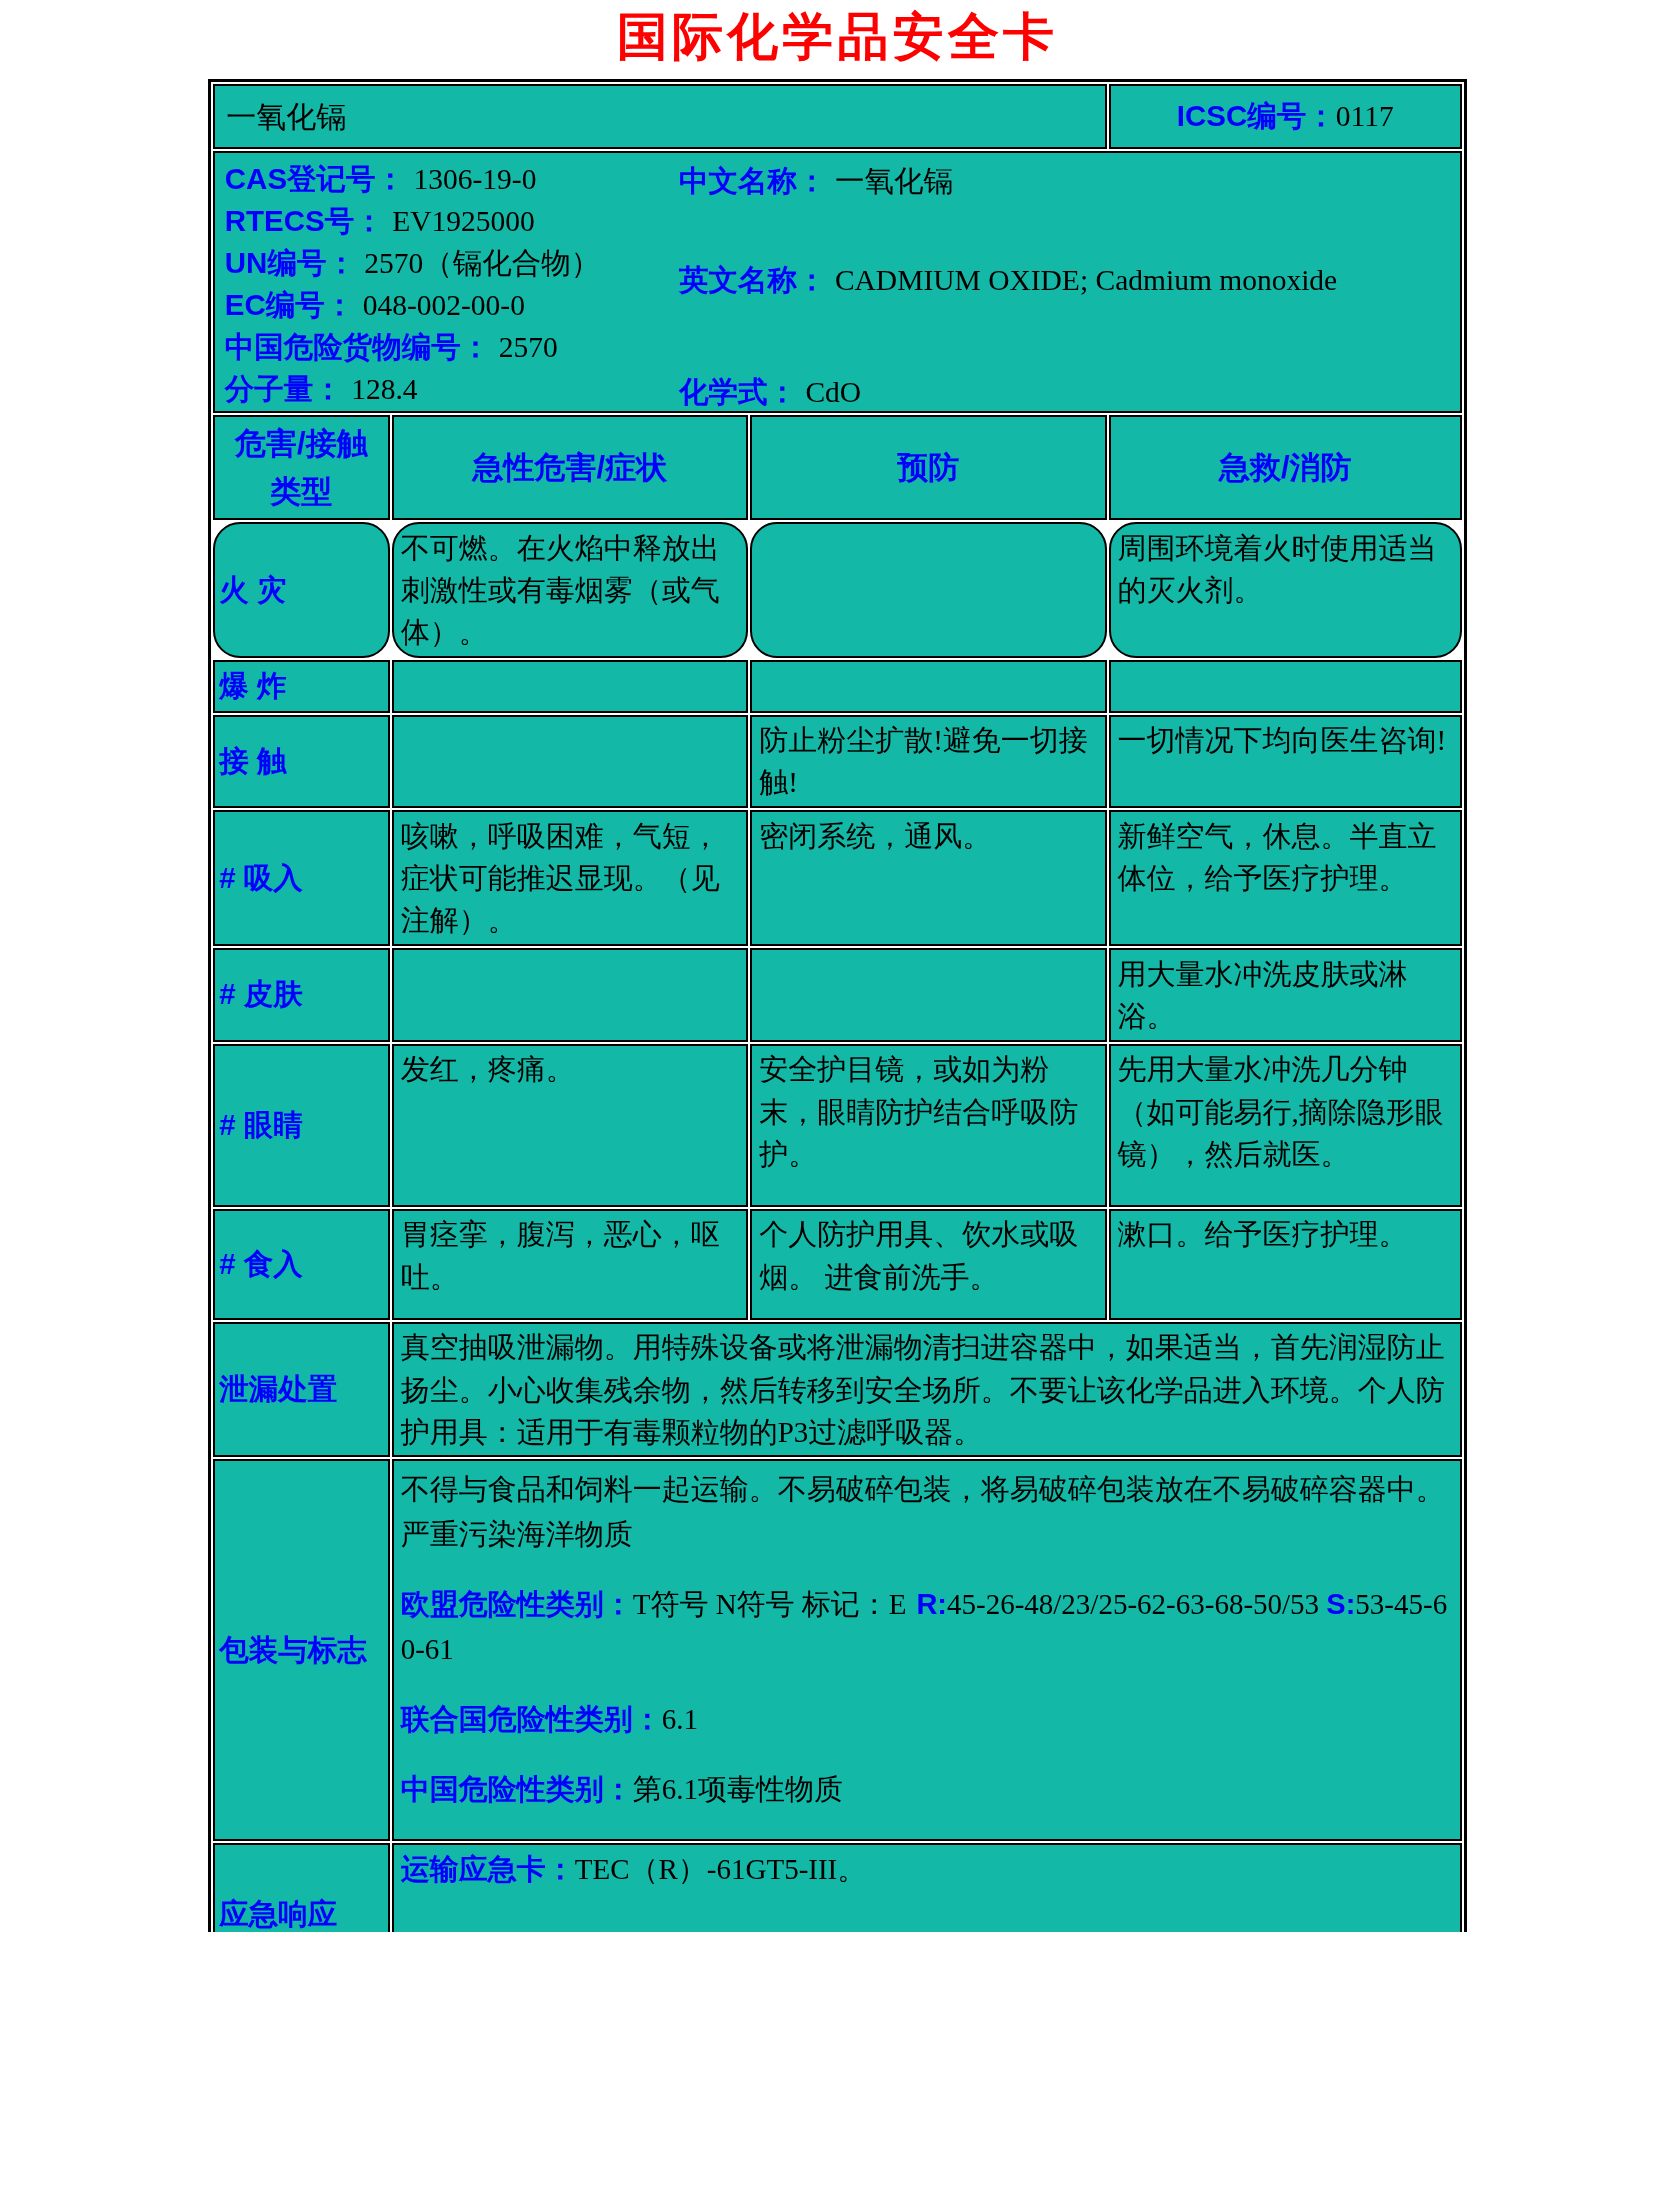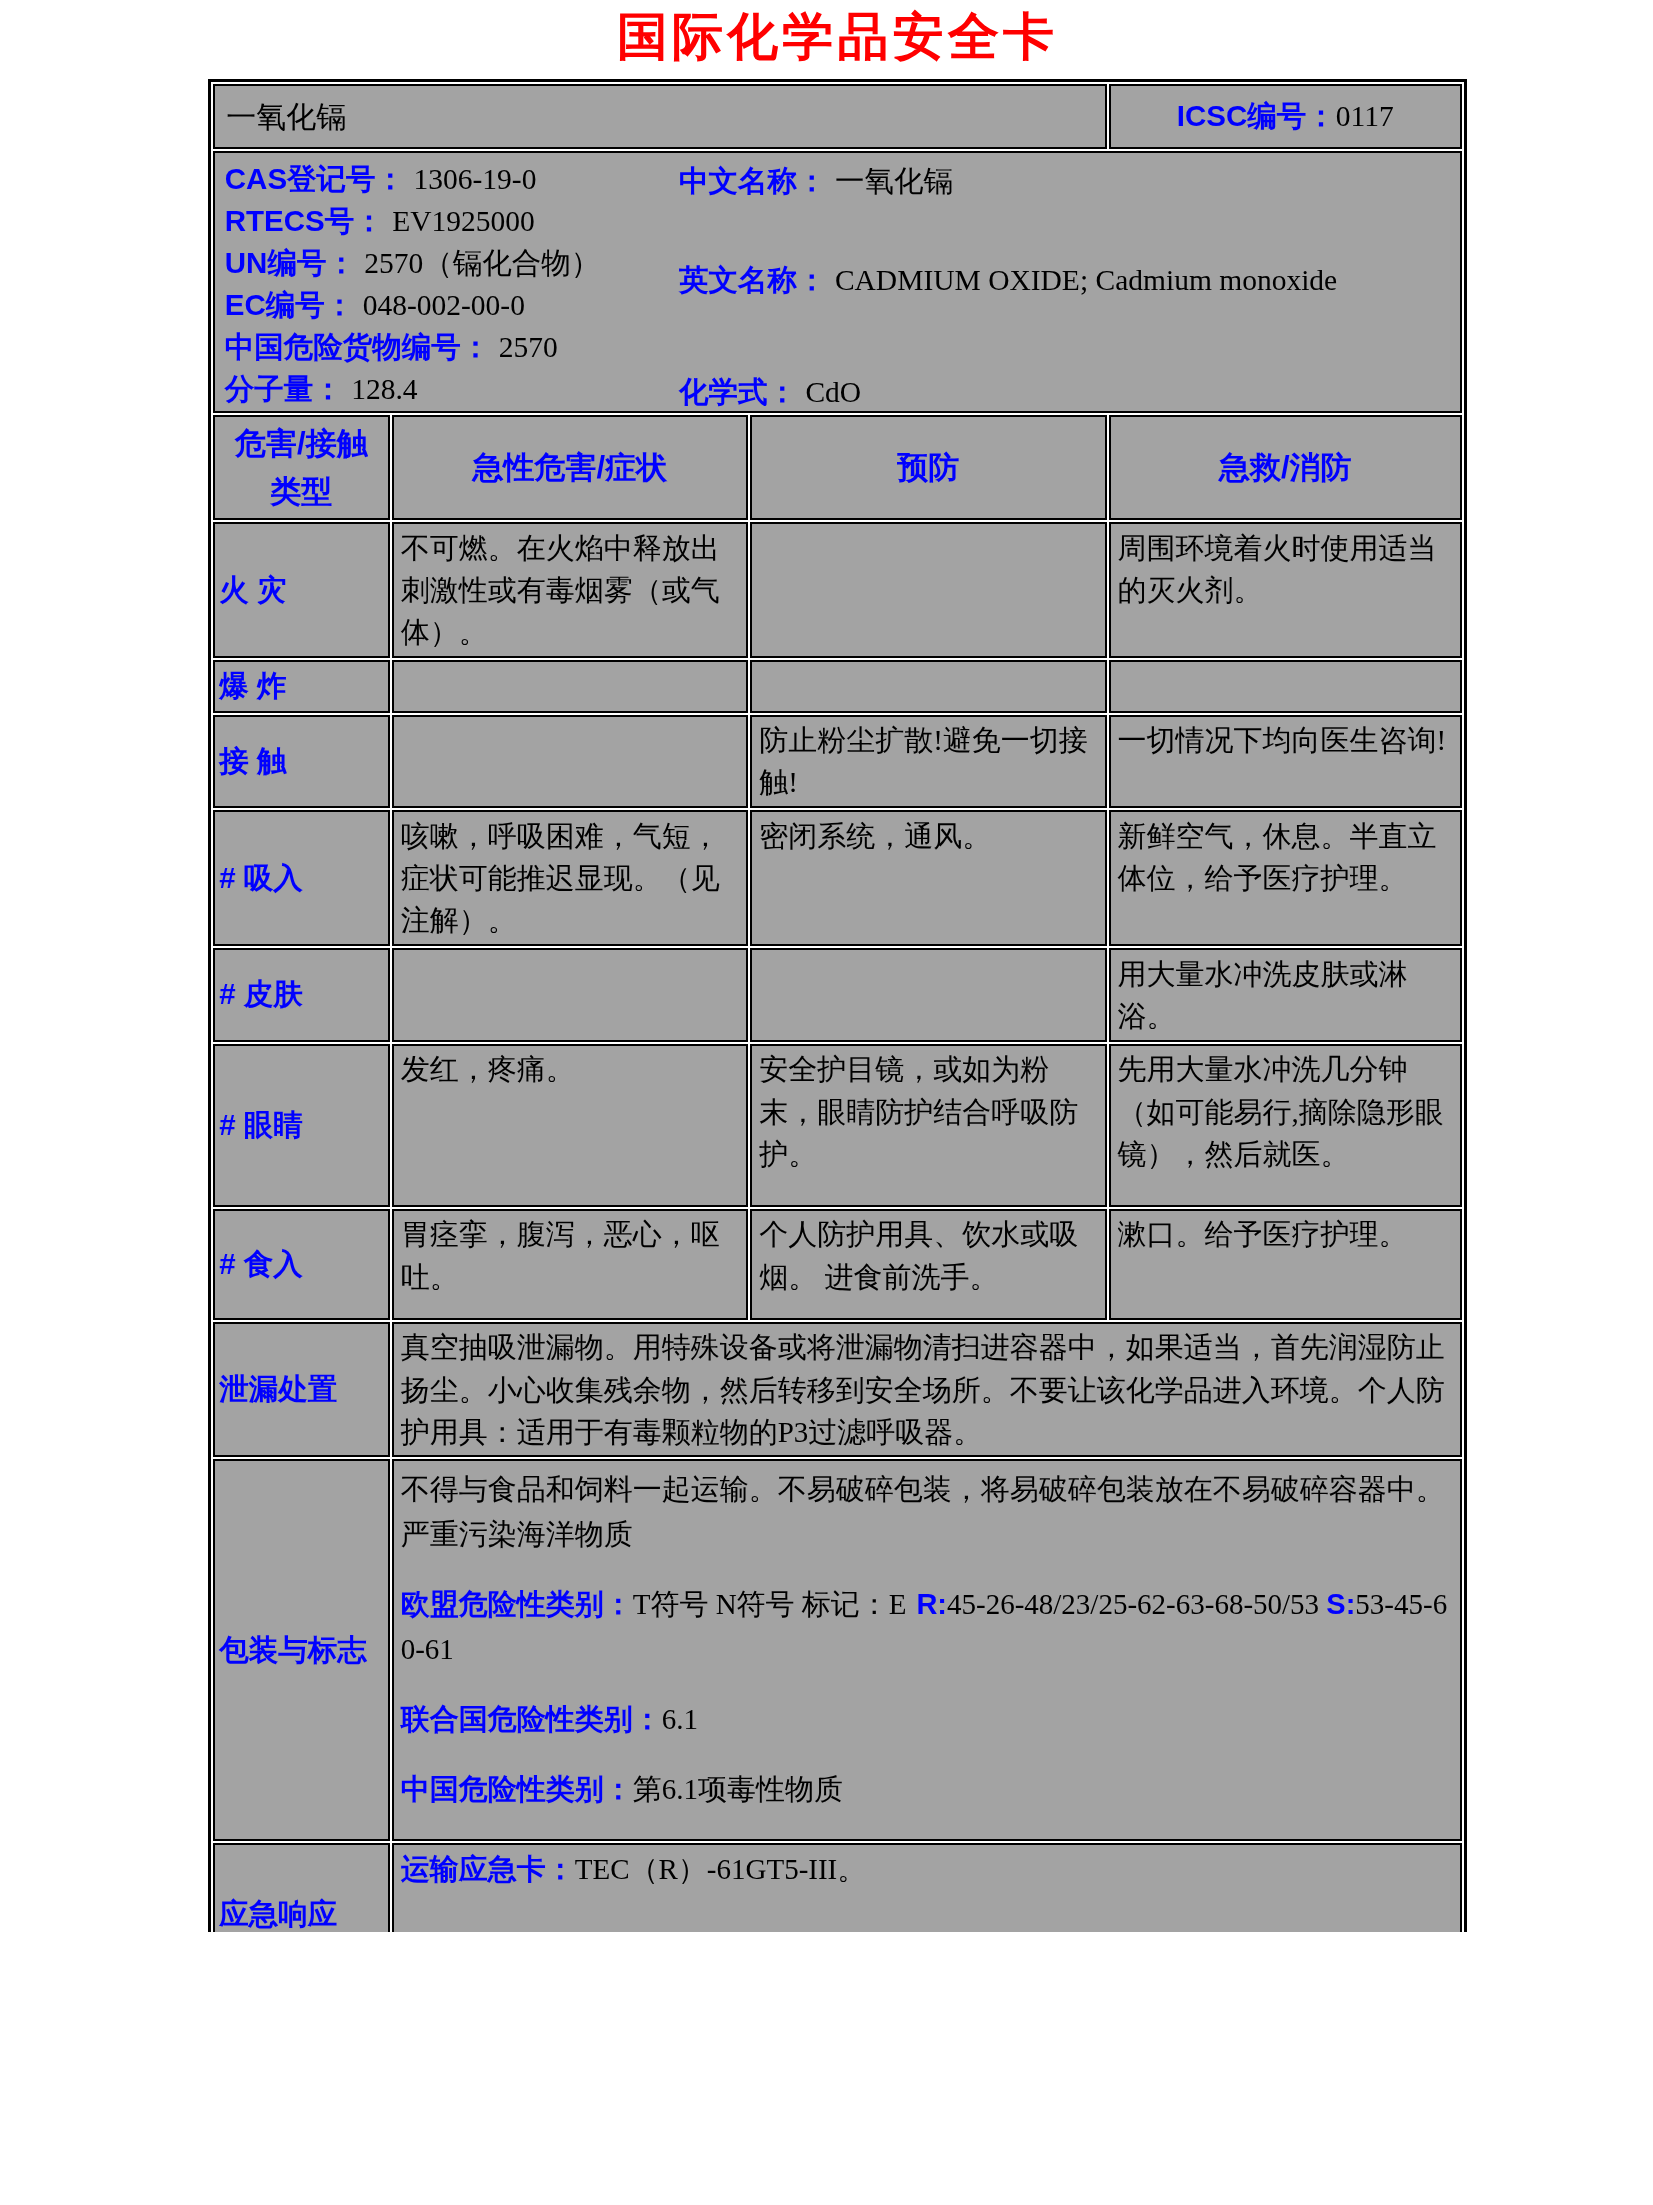--- a/index.html
+++ b/index.html
@@ -33,21 +33,21 @@
     border: 3.5px solid #000000;
     background: #ffffff;
   }
   td {
     border: 2.1px solid #000000;
     box-sizing: border-box;
     vertical-align: top;
     padding: 2.8px 7px;
     font-size: 29px;
     line-height: 1.45;
-    background: #a3a3a3;
+    background: #14b8a6;
     overflow: hidden;
   }
   .blue {
     color: #0000ff;
     font-family: "Liberation Sans", "DejaVu Sans", sans-serif;
     font-weight: bold;
     margin-top: 38px;
   }
   td.name-cell { vertical-align: middle; font-size: 30px; padding-left: 11.3px; }
   td.icsc-cell { vertical-align: middle; text-align: center; font-size: 29.5px; white-space: nowrap; }
@@ -64,21 +64,21 @@
   .id-r-2 { top: 106px; }
   .id-r-3 { top: 218px; }
   .pack-cell p { margin: 7px 0 25px 0; line-height: 1.55; }
   .pack-cell p.first { margin-top: 2.8px; }
   .breakall { word-break: break-all; }
   .gap-left { margin-left: 9.8px; }
   
   tr.r-name  > td { height: 65px; }
   tr.r-id    > td { height: 262px; }
   tr.r-head  > td { height: 96px; }
-  tr.r-fire  > td { height: 124px; }
+  tr.r-fire  > td { height: 124px; border-radius: 27px; }
   tr.r-exp   > td { height: 44px; }
   tr.r-cont  > td { height: 79px; }
   tr.r-inh   > td { height: 124px; }
   tr.r-skin  > td { height: 72px; }
   tr.r-eyes  > td { height: 163px; }
   tr.r-ing   > td { height: 111px; }
   tr.r-spill > td { height: 125px; }
   tr.r-pack  > td { height: 315px; }
   tr.r-emerg > td { height: 142px; }
   tr.r-store > td { height: 135px; }

